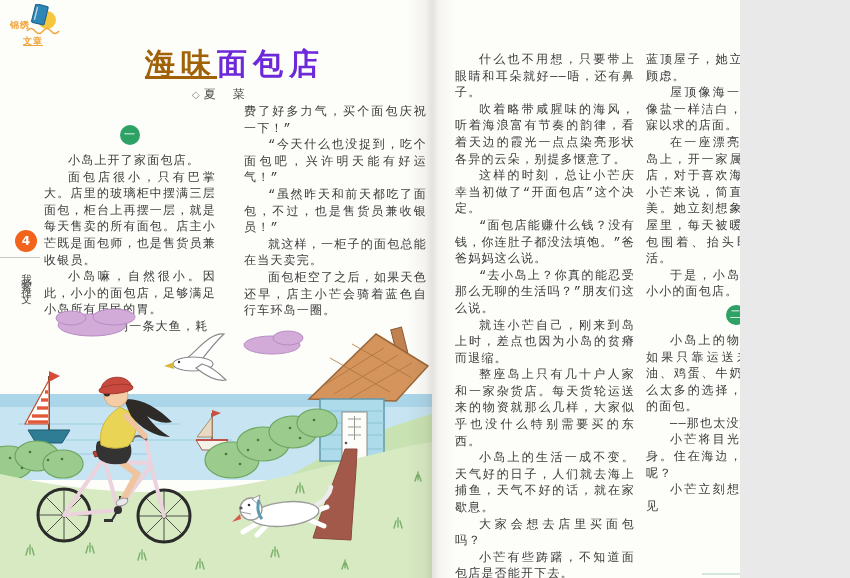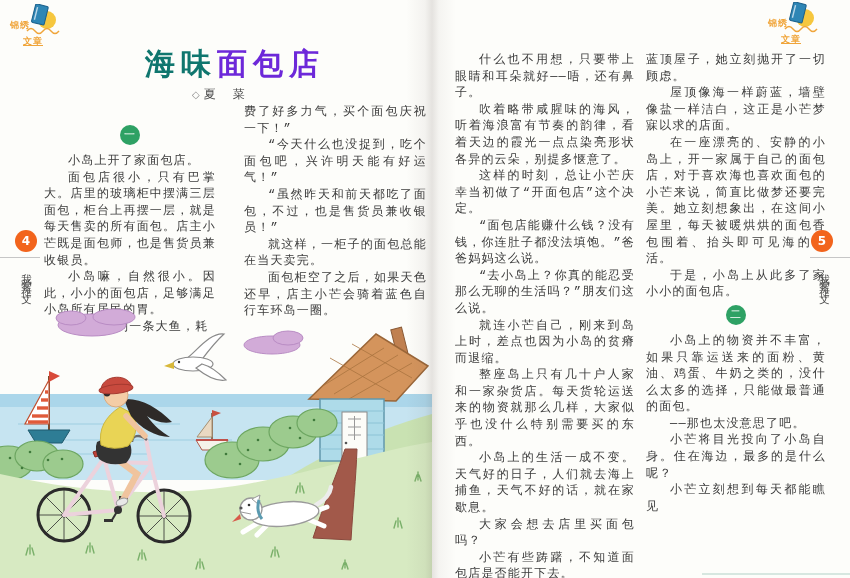--- a/index.html
+++ b/index.html
@@ -2,38 +2,38 @@
 <html><head>
 <meta charset="utf-8">
 <style>
   html,body { margin:0; padding:0; }
   body {
     width:850px; height:578px;
     background:#e9e9e9;
     font-family:"Liberation Serif", serif;
   }
   .spread {
-    position:relative; width:850px; height:578px;
+    position:relative; width:740px; height:578px;
     background:#fdfdfa; overflow:hidden;
   }
   
   .col { position:absolute; font-size:12px; line-height:16.6px; letter-spacing:1.2px; color:#3b3b3b; }
   .col p { margin:0; text-indent:2em; text-align:justify;font-family:Liberation Mono, monospace; }
   .col p.no-indent { text-indent:0; }
   .col-l1 { left:44px;  top:121px; width:172px; }
   .col-l2 { left:244px; top:104px; width:183px; }
   .col-r1 { left:455px; top:52px;  width:180px; }
   .col-r2 { left:646px; top:52px;  width:180px; }
   
   .title {
     position:absolute; left:145px; top:44px; margin:0;
     font-family:"DejaVu Sans", sans-serif; font-weight:bold;
     font-size:30px; letter-spacing:6px; white-space:nowrap;
   }
-  .t-blue   { color:#0f766e; }
+  .t-blue   { color:#a16207;text-decoration:underline; }
   .t-orange { color:#6d28d9;margin-top:18px; }
   .author { position:absolute; left:192px; top:86px; font-size:12px; color:#4a4a4a; letter-spacing:7px; }
   .author .diamond { color:#8a8a8a; font-size:10px; letter-spacing:0; margin-right:4px; }
   
   .section-marker { text-align:center; text-indent:0; height:22px; margin:4px 0 6px 0; }
   .section-marker span {
     display:inline-block; width:20px; height:20px; border-radius:50%;
     background:#2ea164; color:#ffffff; font-size:11px; line-height:20px;
     text-align:center; font-family:"DejaVu Sans", sans-serif;
   }

